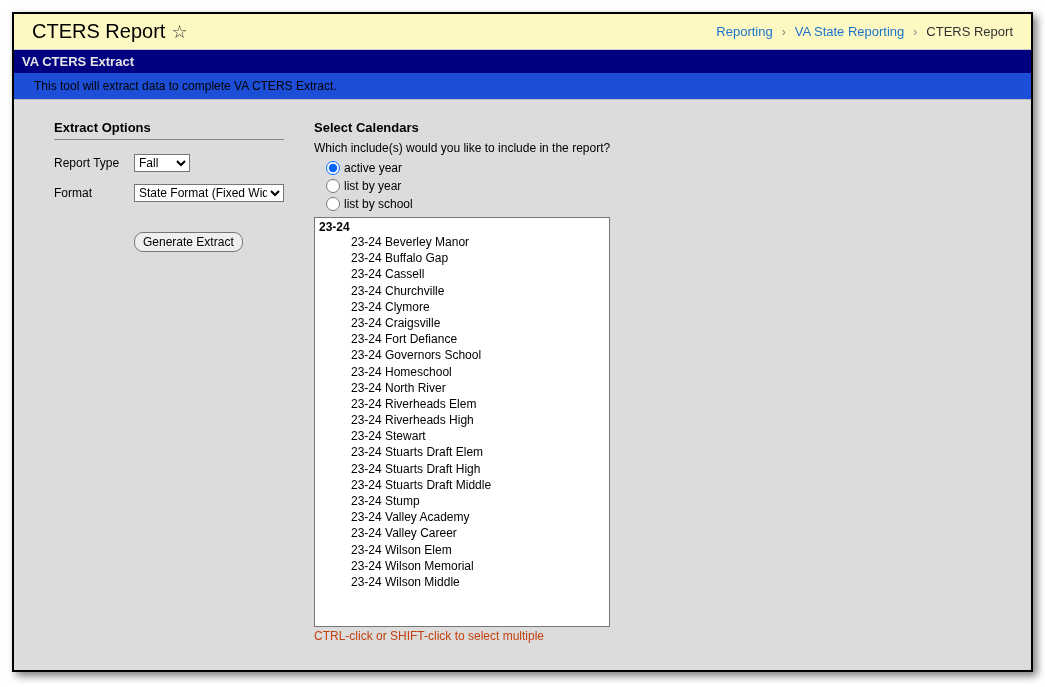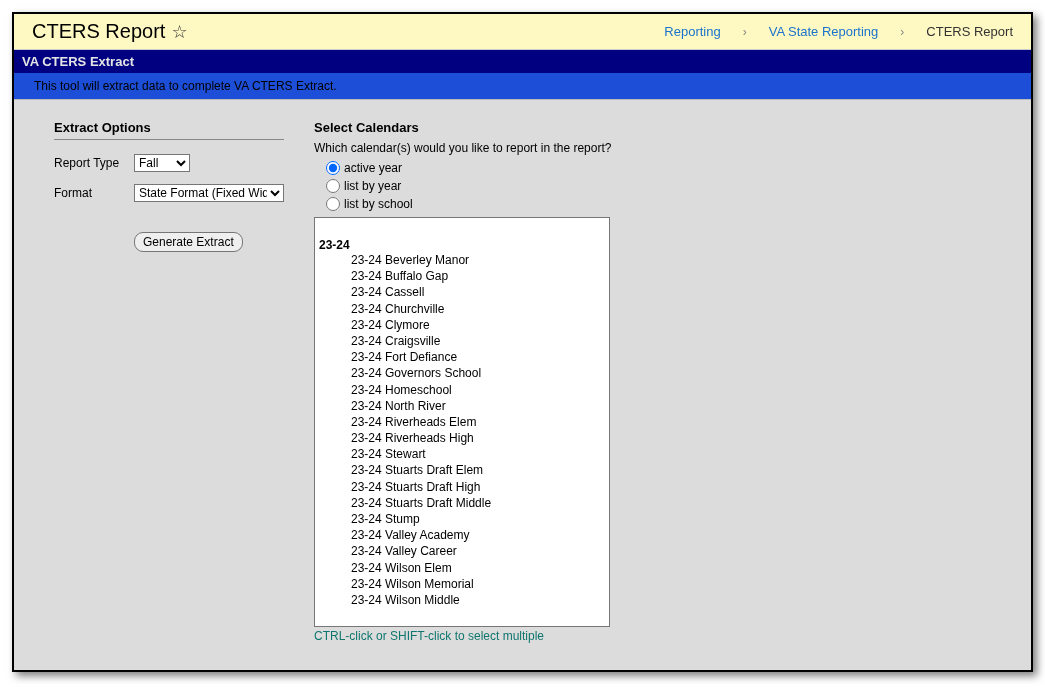--- a/index.html
+++ b/index.html
@@ -37,21 +37,21 @@
     }
     .star-icon {
       font-size: 18px;
       color: #333;
       cursor: pointer;
     }
     .breadcrumb {
       font-size: 13px;
       display: flex;
       align-items: center;
-      gap: 22px;
+      gap: 9px;
       justify-content: center;
     }
     .breadcrumb a {
       color: #1a73cc;
       text-decoration: none;
       cursor: pointer;
     }
     .breadcrumb .chevron {
       color: #888;
       font-size: 12px;
@@ -150,36 +150,36 @@
       height: 14px;
       accent-color: #0066ff;
     }
     .calendar-list {
       width: 296px;
       height: 410px;
       background: #fff;
       border: 1px solid #767676;
       overflow-y: scroll;
       font-size: 12px;
-      padding: 20px 0;
+      padding: 2px 0;
     }
     .calendar-list .year-header {
       font-weight: bold;
       padding: 0 4px;
       cursor: pointer;
     }
     .calendar-list .cal-item {
       padding: 0 4px 0 36px;
       line-height: 1.35;
       cursor: pointer;
       white-space: nowrap;
     }
     .hint {
       font-size: 12px;
-      color: #0f766e;
+      color: #c2410c;
       margin-top: 2px;
     }
   </style>
 </head>
 <body>
 
 <div class="window">
 
   <div class="header">
     <div class="header-left">
@@ -215,21 +215,21 @@
         <select class="select-format">
           <option>State Format (Fixed Width)</option>
         </select>
       </div>
 
       <button class="generate-btn">Generate Extract</button>
     </div>
 
     <div class="right-col">
       <div class="right-header">Select Calendars</div>
-      <div class="prompt">Which calendar(s) would you like to report in the report?</div>
+      <div class="prompt">Which include(s) would you like to include in the report?</div>
 
       <div class="radio-group">
         <label class="radio-row">
           <input type="radio" name="calscope" checked="" style="">
           <span>active year</span>
         </label>
         <label class="radio-row">
           <input type="radio" name="calscope" style="">
           <span>list by year</span>
         </label>

